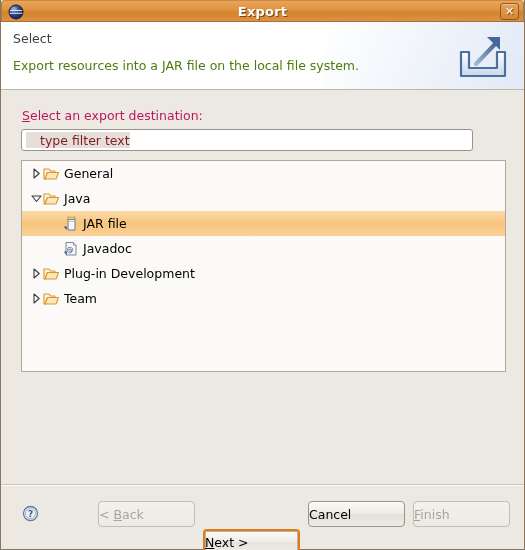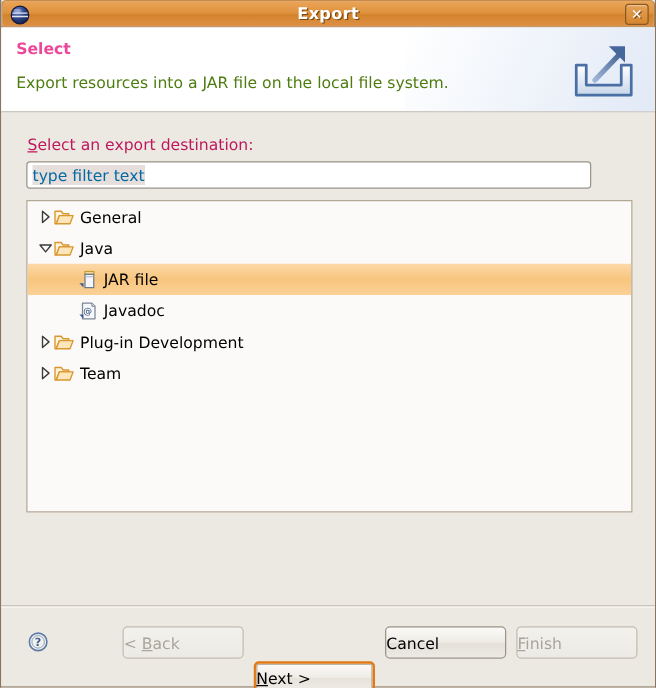--- a/index.html
+++ b/index.html
@@ -93,23 +93,23 @@
   }
   .header-sheen {
     position: absolute;
     right: 0; top: 0;
     width: 200px; height: 68px;
     background: linear-gradient(115deg, rgba(255,255,255,0) 0%, rgba(222,231,245,.9) 100%);
     pointer-events: none;
   }
   .header-title {
     position: relative;
-    font-weight: bold;
-    font-size: 12.5px;
-    color: #ec4899;
+    font-weight: normal;
+    font-size: 12.5px;
+    color: #404040;
     margin: 0 0 12px 0;
   }
   .header-desc {
     position: relative;
     font-size: 12.5px;
     color: #4d7c0f;
   }
   .export-icon {
     position: absolute;
     right: 14px; top: 8px;
@@ -139,31 +139,31 @@
     background: #ffffff;
     border: 1px solid #9a948b;
     border-radius: 3px;
     display: flex;
     align-items: center;
     padding-left: 4px;
     overflow: hidden;
   }
   .filter-text {
     font-size: 12.5px;
-    color: #0369a1;
+    color: #7f1d1d;
     background: #e6dedb;
     line-height: 15px;
-    padding: 1px 0 0 0;
+    padding: 1px 0 0 14px;
     white-space: nowrap;
   }
 
   .tree-panel {
     position: absolute;
     left: 20px; top: 70px;
-    width: 485px; height: 250px;
+    width: 485px; height: 212px;
     box-sizing: border-box;
     background: #fbfaf8;
     border: 1px solid #b3a795;
     overflow: hidden;
   }
   .tree-row {
     position: relative;
     height: 25px;
     display: flex;
     align-items: center;

